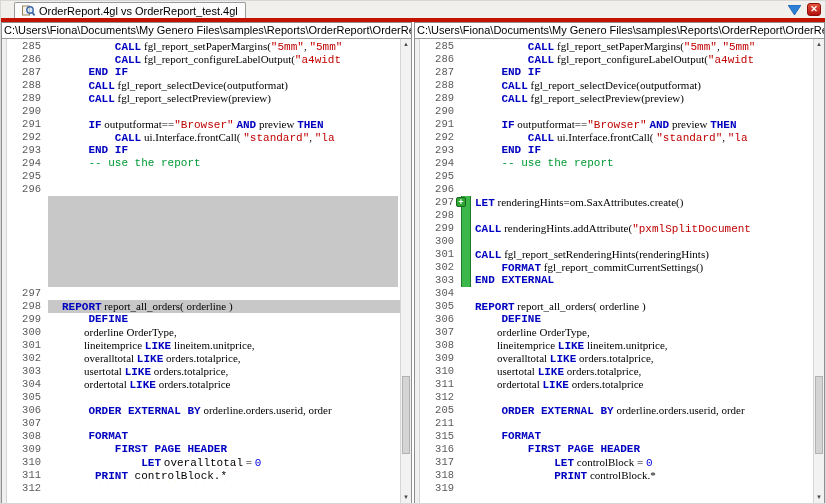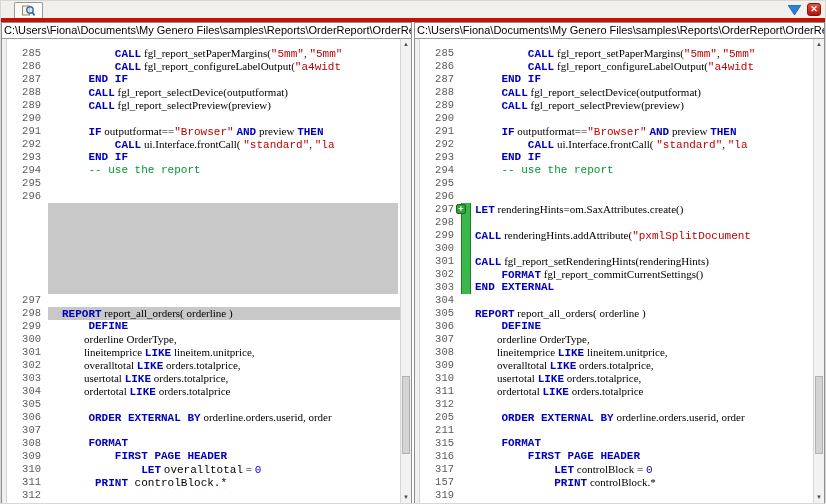--- a/index.html
+++ b/index.html
@@ -27,21 +27,21 @@
   .panes{display:flex; height:483px;}
   .pane{position:relative; width:412px; border:1px solid #8f8f8f; background:#fff; overflow:hidden;}
   .pane + .pane{margin-left:2px; width:412px;}
   .pane-header{height:16px; background:#fff; border-bottom:1px solid #9a9a9a; font-size:11px;
                color:#000; padding:1px 2px 0 2px; white-space:nowrap; overflow:hidden;}
   .codearea{position:relative; height:464px; overflow:hidden; background:#fff;}
   .leftstrip{position:absolute; left:0; top:0; bottom:0; width:5px; background:#f0f0f0;
              border-right:1px solid #d4d4d4;}
 
   
-  .rows{position:absolute; left:6px; right:11px; top:8px;}
+  .rows{position:absolute; left:6px; right:11px; top:1px;}
   .row{display:flex; height:13px; align-items:stretch;}
   .num{width:40px; text-align:right; padding-right:7px; font-family:"Liberation Mono","DejaVu Sans Mono",monospace;
        font-size:10.5px; line-height:13px; color:#5a5a5a; flex:0 0 auto;}
   .line-body{flex:1; display:flex; min-width:0;}
   .line-body.hl{background:var(--hl);}
   .line-body.blocked{background:var(--hl); margin-right:2px;}
   .marker{width:10px; flex:0 0 auto; position:relative;}
   .marker.added{background:var(--added); border-left:1px solid var(--addedBorder); border-right:1px solid var(--addedBorder);}
   .plus{position:absolute; left:-6px; top:1px; width:10px; height:10px; background:#2FA532; color:#fff;
         border:1px solid #17641c; border-radius:2px; font-size:9px; font-weight:bold; line-height:8px;
@@ -75,20 +75,21 @@
 
 <div class="app">
 
   <div class="tabbar">
     <div class="tab">
       <svg class="mag" viewBox="0 0 13 12">
         <rect x="0.5" y="1" width="7" height="9" fill="#f7f4ee" stroke="#9a845c" stroke-width="1"></rect>
         <circle cx="8" cy="5" r="3.2" fill="#cfe2f3" fill-opacity="0.7" stroke="#3a66a8" stroke-width="1.4"></circle>
         <line x1="10.3" y1="7.4" x2="12.6" y2="10.4" stroke="#3a66a8" stroke-width="1.8"></line>
       </svg>
+      <span>OrderReport.4gl vs OrderReport_test.4gl</span>
     </div>
     <div class="winctl">
       <div class="tri">
         <svg width="13" height="10" viewBox="0 0 13 10">
           <polygon points="0,0 13,0 6.5,10" fill="#2E7FD6" stroke="#1b5fae" stroke-width="0.8"></polygon>
         </svg>
       </div>
       <div class="closebtn">✕</div>
     </div>
   </div>
@@ -547,21 +548,21 @@
               </div>
             </div>
             <div class="row">
               <div class="num">317</div>
               <div class="line-body">
                 <div class="marker"></div>
                 <div class="code"><span class="tk-kw">            LET</span><span class="tk-id"> controlBlock = </span><span class="tk-num">0</span></div>
               </div>
             </div>
             <div class="row">
-              <div class="num">157</div>
+              <div class="num">318</div>
               <div class="line-body">
                 <div class="marker"></div>
                 <div class="code"><span class="tk-kw">            PRINT</span><span class="tk-id"> controlBlock.*</span></div>
               </div>
             </div>
             <div class="row">
               <div class="num">319</div>
               <div class="line-body">
                 <div class="marker"></div>
                 <div class="code"></div>

